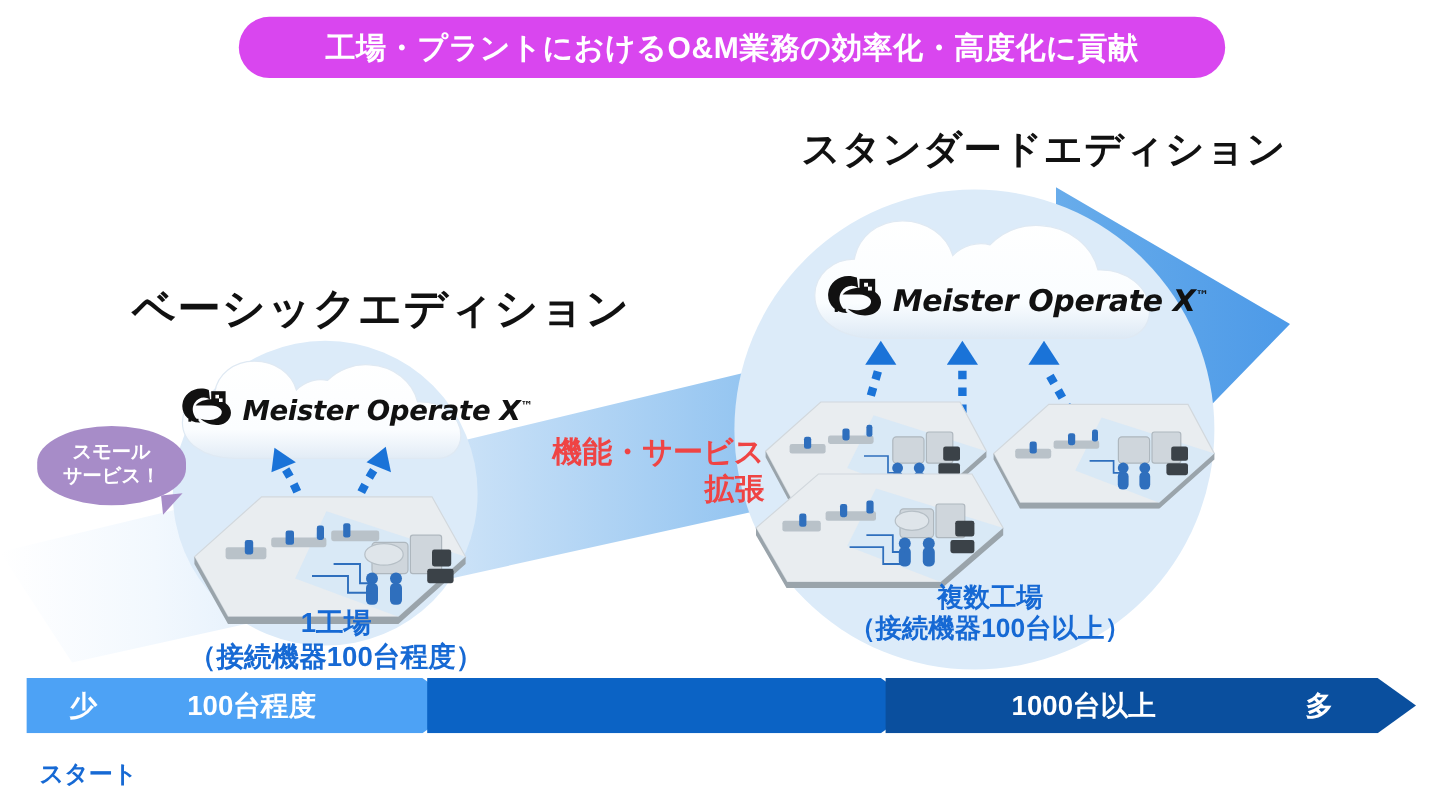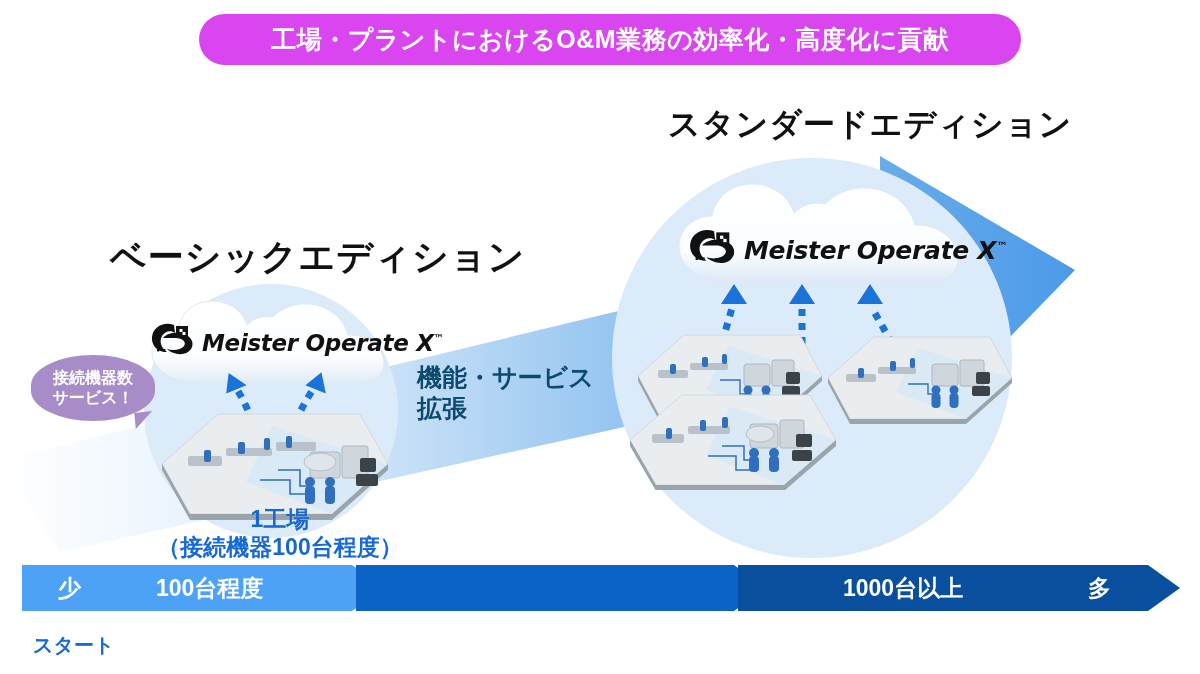--- a/index.html
+++ b/index.html
@@ -70,22 +70,23 @@
   #small-start .txt{
     position:absolute;inset:0;display:flex;flex-direction:column;
     align-items:center;justify-content:center;
     color:#ffffff;font-size:16px;font-weight:bold;line-height:1.22;
     text-align:center;white-space:nowrap;
   }
 
   
   #expansion-label{
     position:absolute;left:417px;top:362px;width:220px;
-    color:#0c4a6e;font-size:25px;font-weight:bold;line-height:1.24;
+    color:#ef4444;font-size:25px;font-weight:bold;line-height:1.24;
     white-space:nowrap;
+    text-align:right;
   }
 
   
   .factory-caption{
     position:absolute;text-align:center;color:#1669d4;font-weight:bold;
     line-height:1.2;white-space:nowrap;
   }
   #caption-basic{left:120px;top:506px;width:320px;font-size:23px;}
   #caption-standard{left:650px;top:485px;width:350px;font-size:22px;}
   .factory-caption .l2{display:block;}
@@ -208,21 +209,21 @@
     </svg>
     <div class="logo-text">
       <span>Meister Operate X</span><span class="logo-tm">™</span>
     </div>
   </div>
 
   <div id="small-start">
     <div class="bubble"></div>
     <div class="tail"></div>
     <div class="txt">
-      <span>接続機器数</span>
+      <span>スモール</span>
       <span>サービス！</span>
     </div>
   </div>
 
   <div id="expansion-label">
     <div>機能・サービス</div>
     <div>拡張</div>
   </div>
 
   <svg class="dotted" id="dots-basic" viewBox="0 0 190 70">
@@ -389,14 +390,18 @@
   <div class="scale-text" id="scale-100">100台程度</div>
   <div class="scale-text" id="scale-1000">1000台以上</div>
   <div class="scale-text" id="scale-多">多</div>
 
   <div id="axis-label">スタート</div>
 
   <div class="factory-caption" id="caption-basic">
     <span>1工場</span>
     <span class="l2">（接続機器100台程度）</span>
   </div>
+  <div class="factory-caption" id="caption-standard">
+    <span>複数工場</span>
+    <span class="l2">（接続機器100台以上）</span>
+  </div>
 
 </div>
 
 </body></html>

